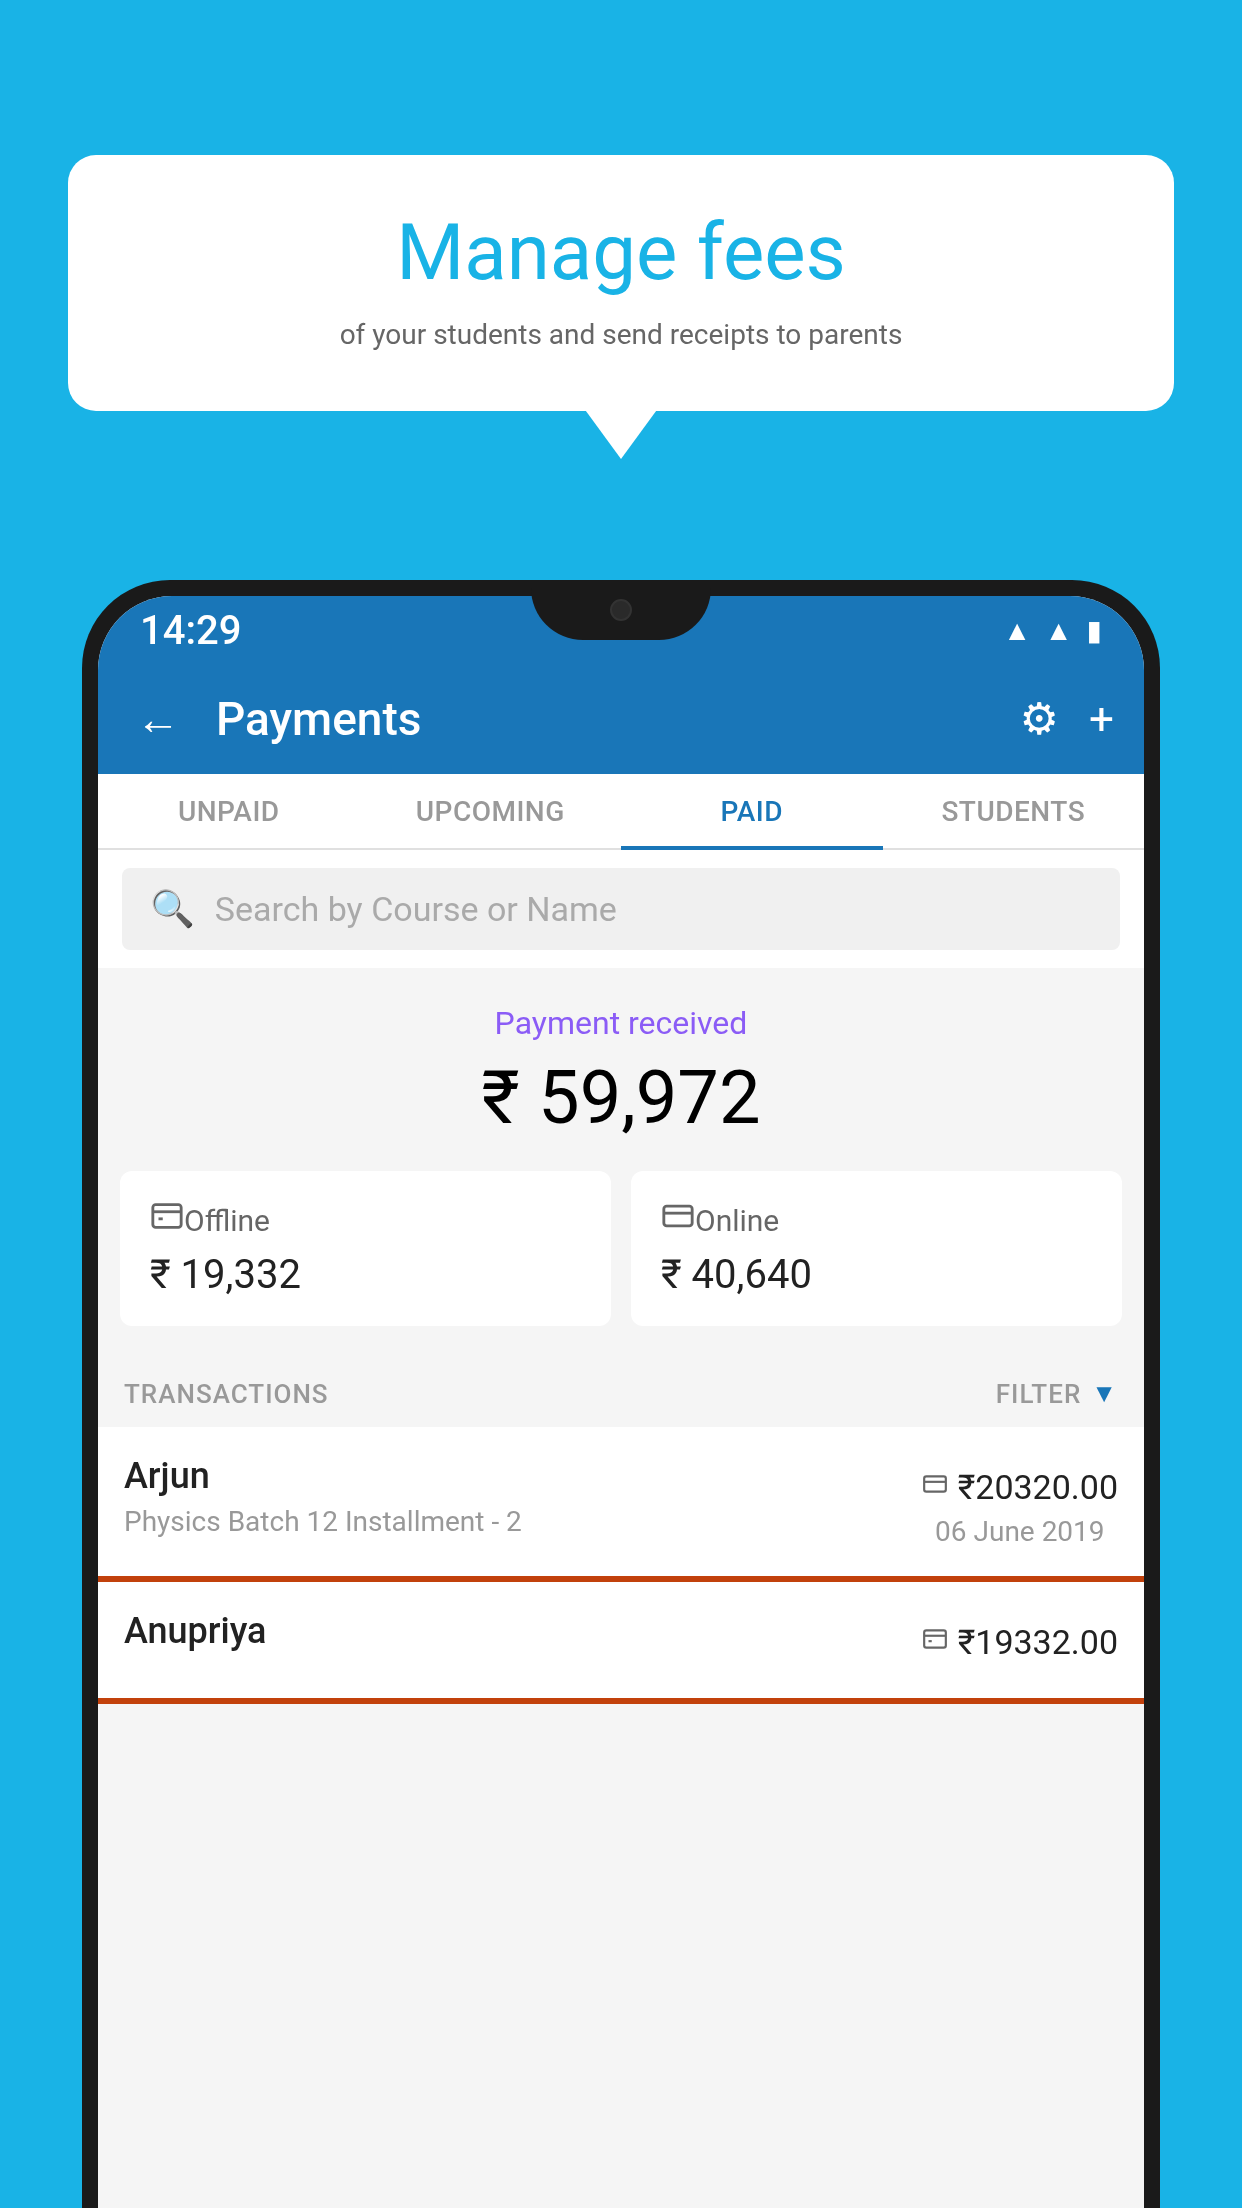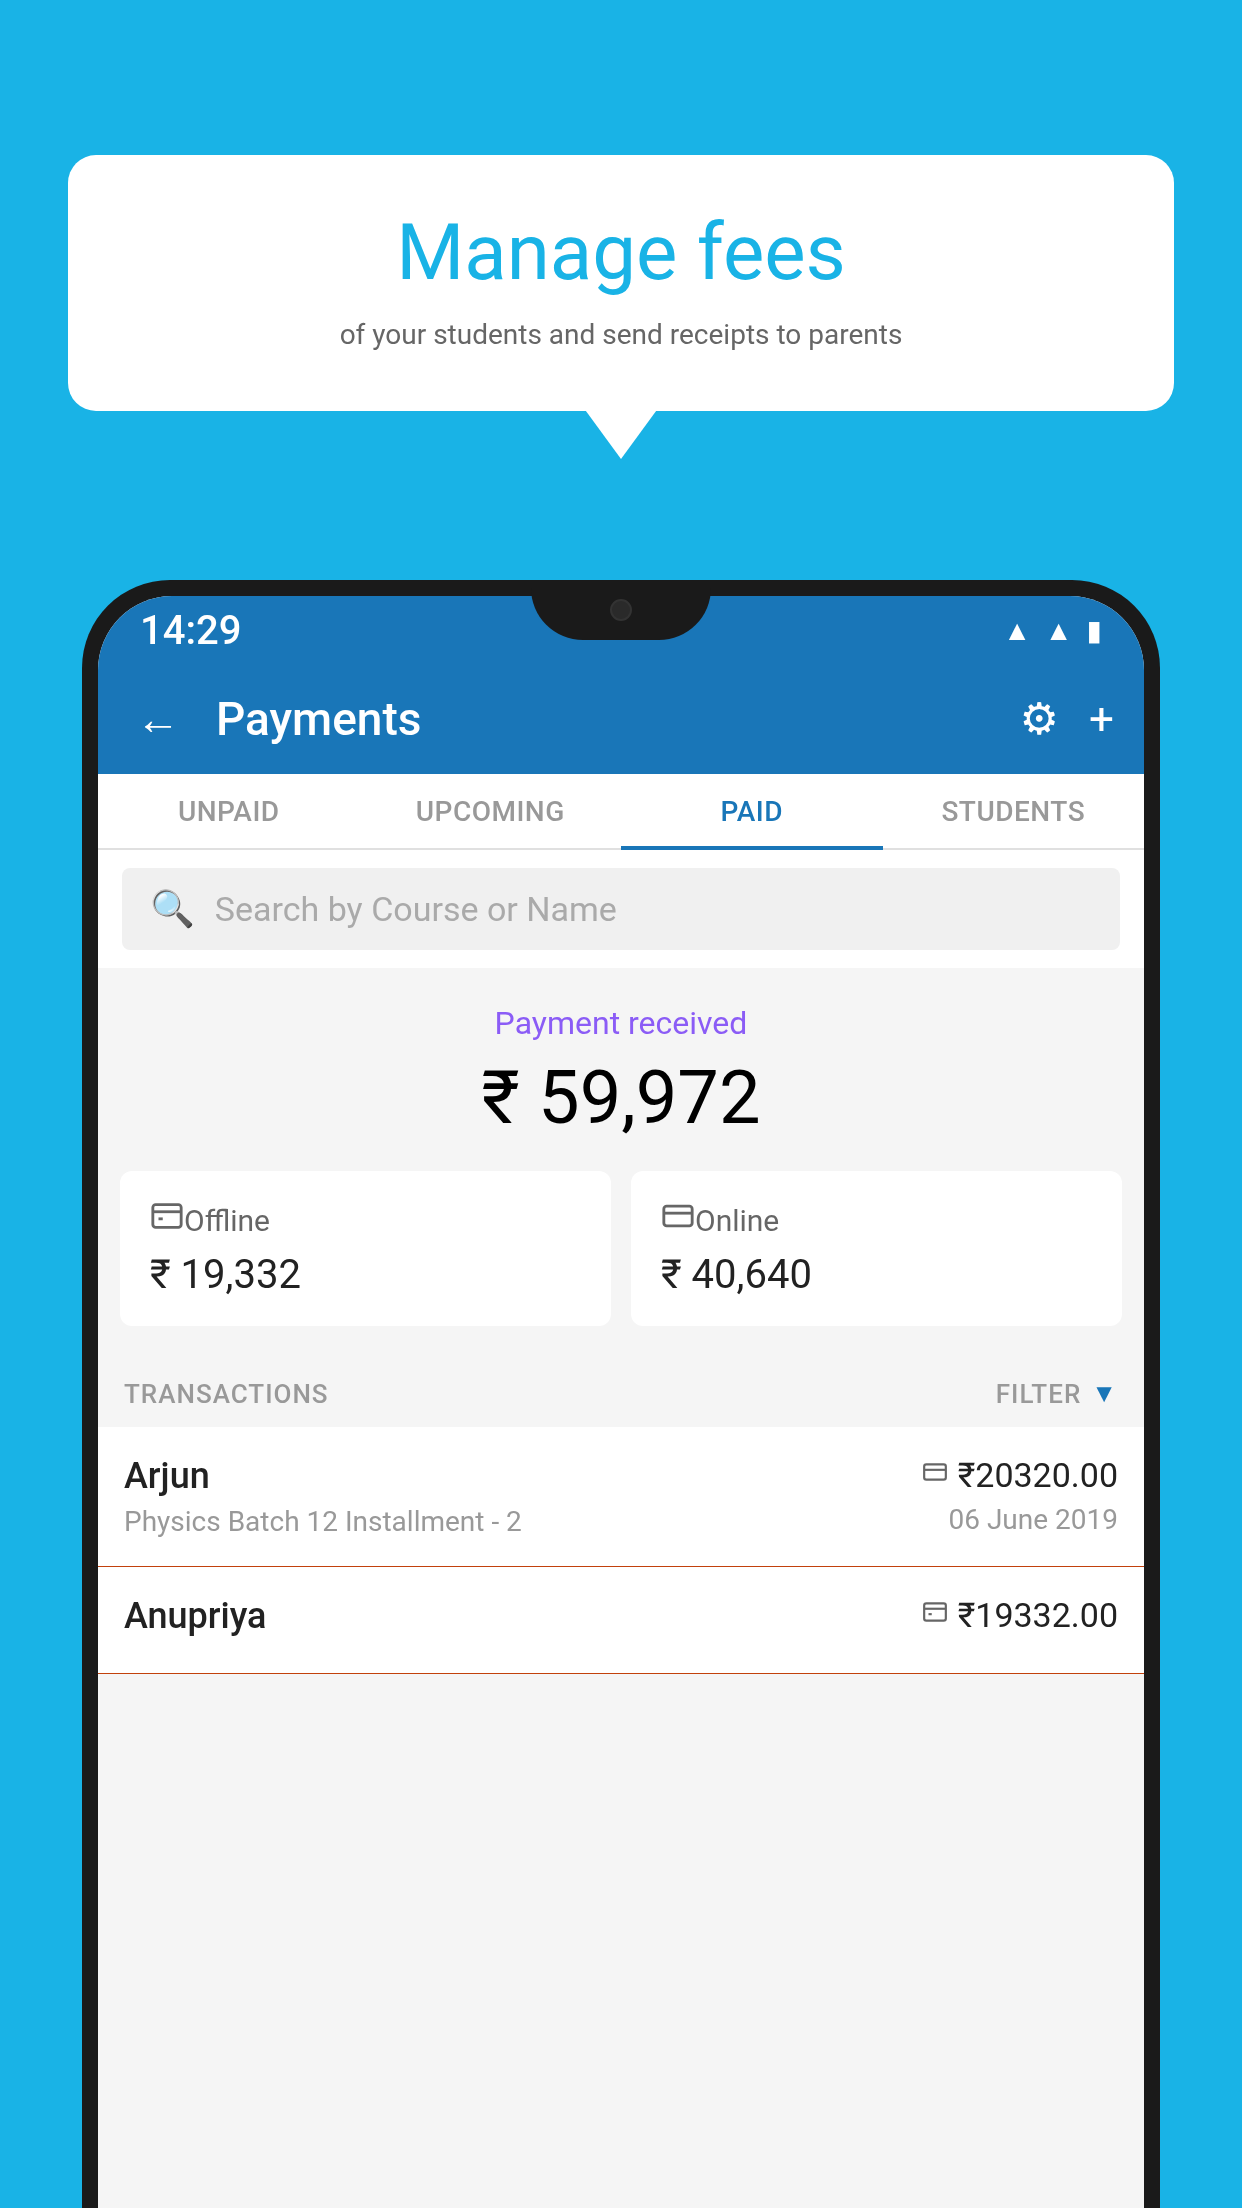--- a/index.html
+++ b/index.html
@@ -279,40 +279,41 @@
     }
     .filter-icon {
       color: #1976b8;
       font-size: 26px;
     }
 
     
     .transaction-row {
       background: white;
       padding: 28px 26px;
-      border-bottom: 1px solid #c2410c;
+      border-bottom: 6px solid #c2410c;
       display: flex;
       justify-content: space-between;
       align-items: flex-start;
     }
     .tx-left {
       flex: 1;
     }
     .tx-name {
       font-size: 36px;
       color: #222;
       font-weight: 500;
       margin-bottom: 8px;
     }
     .tx-detail {
       font-size: 28px;
       color: #999;
     }
     .tx-right {
-      text-align: right;
+      text-align: center;
+      margin-top: 12px;
     }
     .tx-amount {
       font-size: 34px;
       color: #222;
       display: flex;
       align-items: center;
       gap: 10px;
       justify-content: flex-end;
       margin-bottom: 8px;
     }

